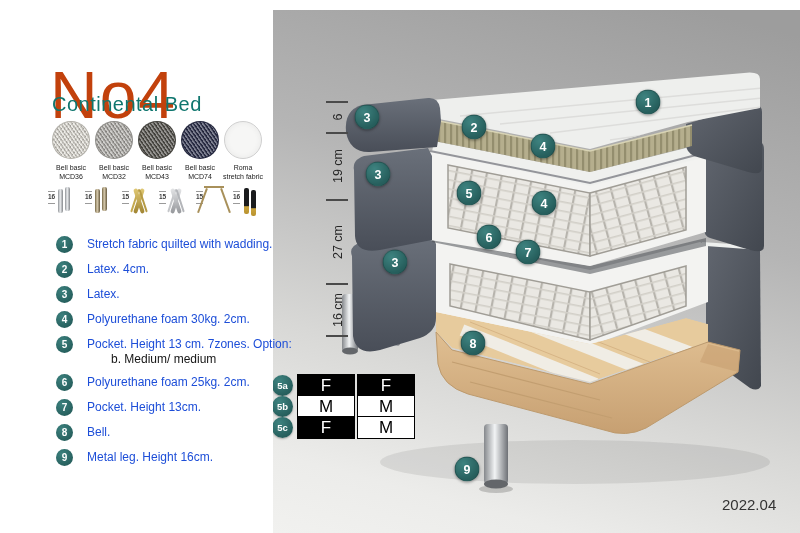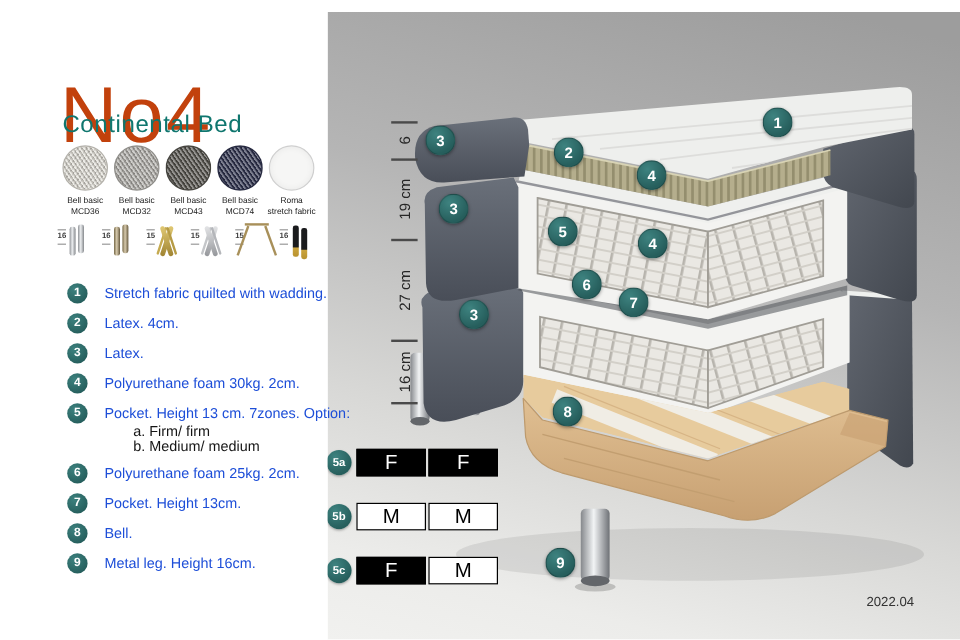--- a/index.html
+++ b/index.html
@@ -93,31 +93,31 @@
   .callout{position:absolute;width:23px;height:23px;border-radius:50%;
      transform:translate(-50%,-50%);
      background:radial-gradient(circle at 35% 28%, #3e8380, #265e5c 72%);
      border:1px solid rgba(0,0,0,.18);
      box-shadow:0 1px 3px rgba(0,0,0,.4);
      color:#fff;font-size:12.5px;font-weight:bold;
      display:flex;align-items:center;justify-content:center;}
 
   
   .firmness{position:absolute;left:272px;top:375px;}
-  .firm-row{display:flex;align-items:center;margin-bottom:24px;height:21px;justify-content:space-between;}
+  .firm-row{display:flex;align-items:center;margin-bottom:0;height:21px;justify-content:space-between;}
   .badge-md{width:21px;height:21px;border-radius:50%;
      background:radial-gradient(circle at 35% 28%, #3e8380, #265e5c 72%);
      color:#fff;font-size:9.5px;font-weight:bold;display:flex;align-items:center;justify-content:center;
      margin-right:4px;box-shadow:0 1px 2px rgba(0,0,0,.3);}
   .fcell{width:56px;height:21px;display:flex;align-items:center;justify-content:center;
      font-size:17px;color:#000;margin-right:2px;}
   .fcell[data-filled="true"]{background:#000;color:#fff;border:1px solid #000;}
   .fcell[data-filled="false"]{background:#fff;color:#000;border:1px solid #000;}
 
-  .version{position:absolute;left:722px;top:496px;font-size:11px;color:#333;}
+  .version{position:absolute;left:722px;top:496px;font-size:15px;color:#333;}
 </style>
 </head>
 <body>
 
 <section class="right-panel"></section>
 
 <svg class="bed-svg" width="800" height="533" viewBox="0 0 800 533">
   <defs>
     <linearGradient id="darkFab" x1="0" y1="0" x2="0" y2="1">
       <stop offset="0" stop-color="#6a707a"></stop>
@@ -412,21 +412,20 @@
           
         </div>
       </div>
       <div class="feature">
         <div class="feature-row">
           <div class="badge-sm">5</div>
           <div class="feature-text">Pocket. Height 13 cm. 7zones. Option:</div>
         </div>
         <div class="feature-options">
 
-        <div class="opt-line">a. Firm/ firm</div>
           <div class="opt-line">b. Medium/ medium</div>
         </div>
       </div>
       <div class="feature">
         <div class="feature-row">
           <div class="badge-sm">6</div>
           <div class="feature-text">Polyurethane foam 25kg. 2cm.</div>
         </div>
         <div class="feature-options">
           

